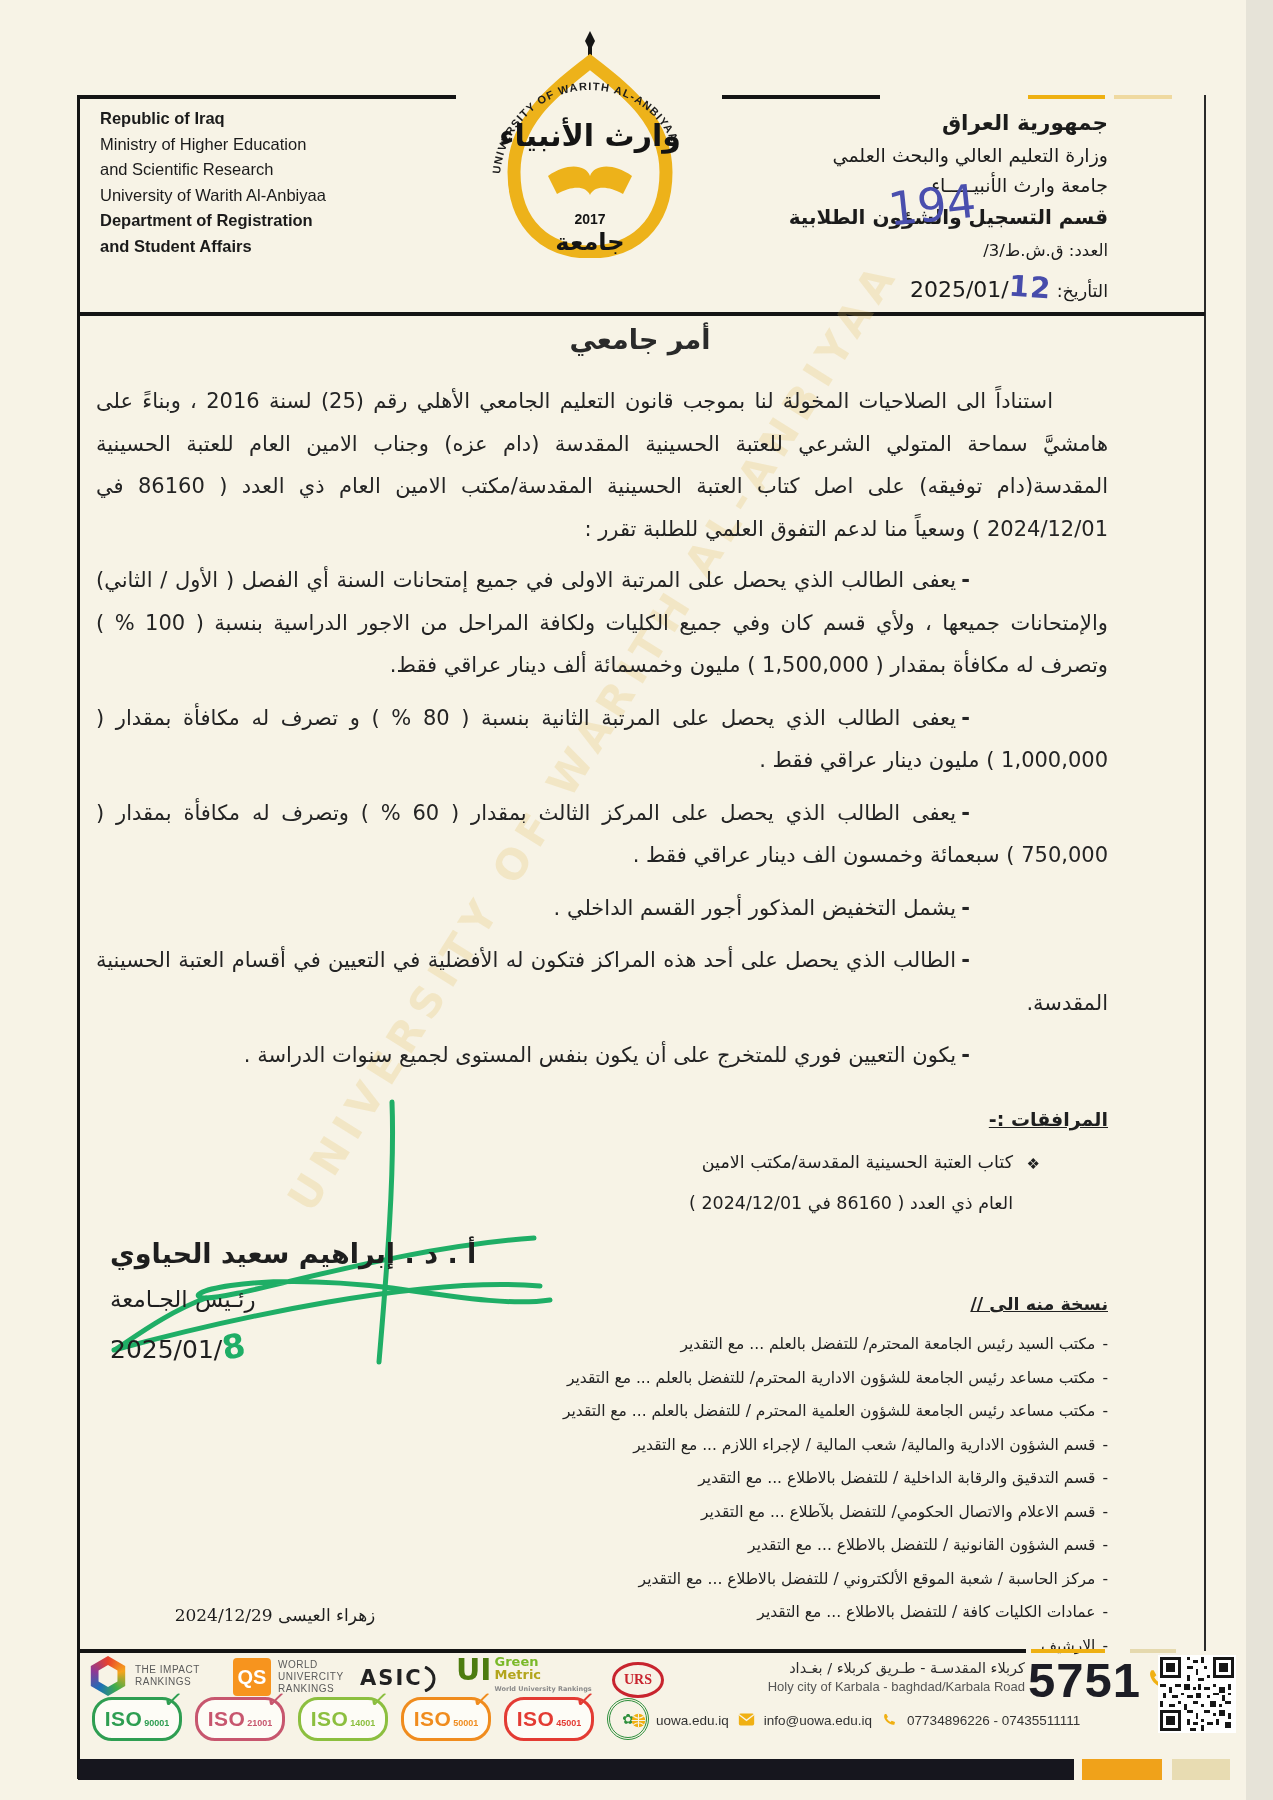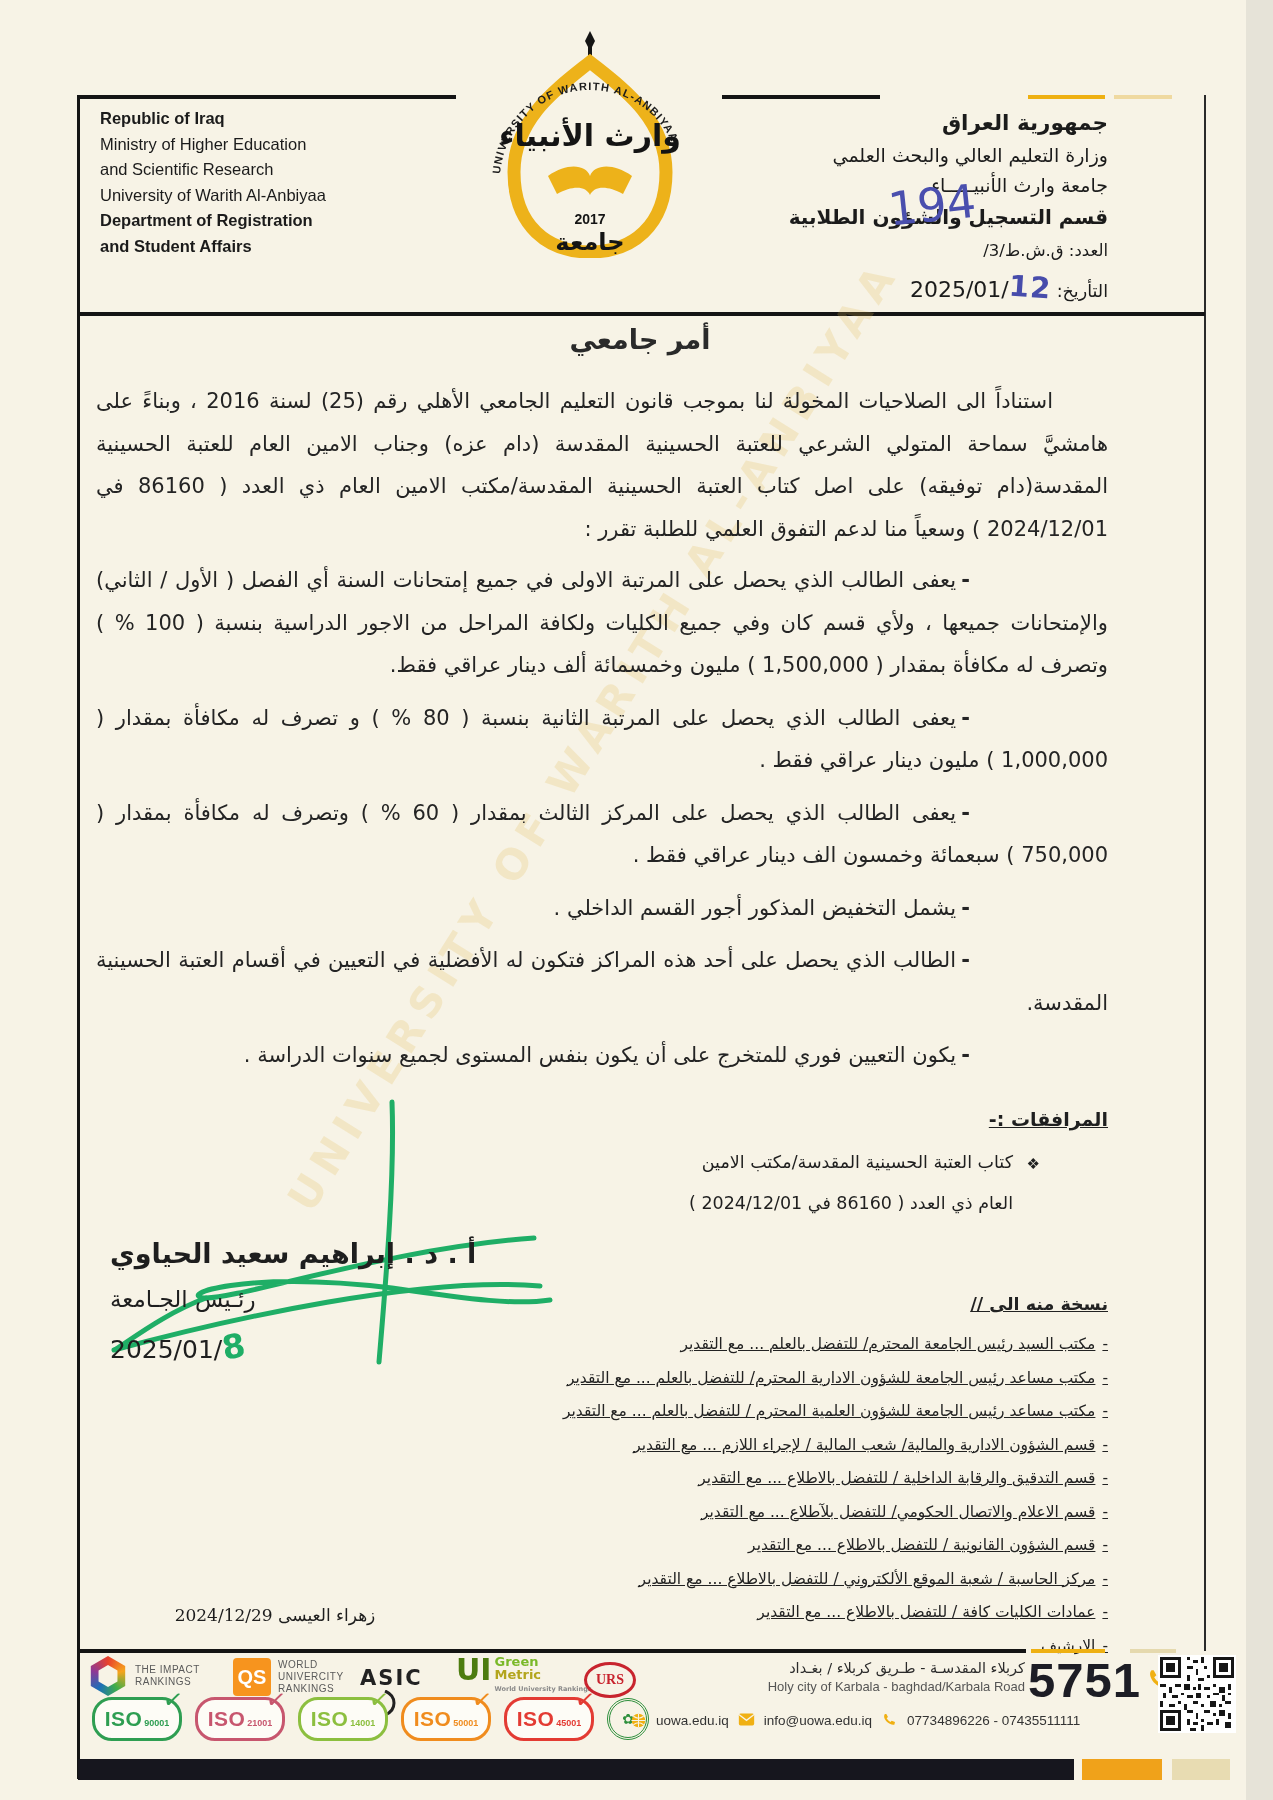--- a/index.html
+++ b/index.html
@@ -67,47 +67,47 @@
   .attach-head span{text-decoration:underline;text-align:center;}
   .attach-line{position:relative;padding-left:0;padding-right:95px;font-size:17.5px;line-height:41px;}
   .attach-diamond{position:absolute;right:68px;top:2px;font-size:15px;}
   
   .sig-svg{left:92px;top:1050px;width:488px;height:318px;}
   .sig-block{left:110px;top:1238px;width:440px;text-align:left;direction:rtl;color:#1e1e1e;}
   .sig-name{font-size:27px;font-weight:bold;margin-bottom:17px;}
   .sig-role{font-size:23px;margin-bottom:15px;letter-spacing:1px;}
   .sig-date{font-size:25px;direction:ltr;}
   
-  .dist{left:398px;top:1294px;width:710px;direction:rtl;text-align:right;color:#222;text-decoration:underline;}
+  .dist{left:398px;top:1294px;width:710px;direction:rtl;text-align:right;color:#222;}
   .dist-head{font-size:17.5px;font-weight:bold;margin-bottom:14px;}
   .dist-head span{text-decoration:underline;}
   .dist-item{font-size:15.5px;line-height:33.5px;}
   .dist-item .d-mark{margin-left:7px;}
   
   .clerk{left:105px;top:1605px;width:340px;text-align:center;direction:rtl;
     font-family:"DejaVu Serif","Liberation Serif",serif;font-size:17px;color:#1d1d1d;}
   
   .rank{position:absolute;display:flex;align-items:center;gap:7px;
     font-family:"Liberation Sans","DejaVu Sans",sans-serif;color:#5a5a5a;}
   .rank-txt{font-size:10px;line-height:12px;letter-spacing:0.5px;}
   .impact{left:88px;top:1656px;}
   .hex{width:40px;height:40px;background:conic-gradient(#e8412c,#f6a41c,#3fae49,#1c6fb8,#8d3a96,#e8412c);
     clip-path:polygon(50% 0,93% 25%,93% 75%,50% 100%,7% 75%,7% 25%);position:relative;}
   .hex:after{content:"";position:absolute;left:9px;top:9px;width:22px;height:22px;background:#f7f3e6;
     clip-path:polygon(50% 0,93% 25%,93% 75%,50% 100%,7% 75%,7% 25%);}
   .qs{left:233px;top:1658px;}
   .qs-box{width:38px;height:38px;background:#f7941e;border-radius:4px;color:#fff;
     font-weight:bold;font-size:20px;display:flex;align-items:center;justify-content:center;}
-  .asic{left:360px;top:1666px;font-size:21px;font-weight:bold;letter-spacing:2px;color:#222;display:flex;align-items:center;flex-direction:column;}
+  .asic{left:360px;top:1666px;font-size:21px;font-weight:bold;letter-spacing:2px;color:#222;display:flex;}
   .ui-metric{left:456px;top:1655px;display:flex;align-items:flex-start;gap:3px;}
   .ui-big{font-size:30px;font-weight:bold;color:#4d7c0f;line-height:30px;}
   .ui-col{font-size:13px;line-height:13px;font-weight:bold;color:#7ab929;}
   .ui-col .m2{color:#b3a51d;}
   .ui-sub{font-size:6.5px;color:#8a8a8a;margin-top:2px;}
-  .urs{left:584px;top:1662px;width:46px;height:30px;border:3px solid #c8242e;border-radius:50%;
+  .urs{left:612px;top:1662px;width:46px;height:30px;border:3px solid #c8242e;border-radius:50%;
     display:flex;align-items:center;justify-content:center;color:#c8242e;
     font-family:"Liberation Serif","DejaVu Serif",serif;font-weight:bold;font-size:14px;}
   .iso-row{left:92px;top:1697px;display:flex;align-items:center;gap:13px;}
   .iso{position:relative;width:84px;height:38px;border:3px solid var(--c);border-radius:20px;
     display:flex;align-items:center;justify-content:center;color:var(--c);background:#fdfcf6;
     font-family:"Liberation Sans","DejaVu Sans",sans-serif;}
   .iso-txt{font-size:21px;font-weight:bold;letter-spacing:0.5px;}
   .iso-num{font-size:9px;font-weight:bold;margin-left:2px;margin-top:8px;}
   .iso-check{position:absolute;right:-4px;top:-14px;font-size:24px;font-weight:bold;transform:rotate(8deg);}
   .wreath{width:36px;height:36px;border:3px double #2e8f3c;border-radius:50%;

